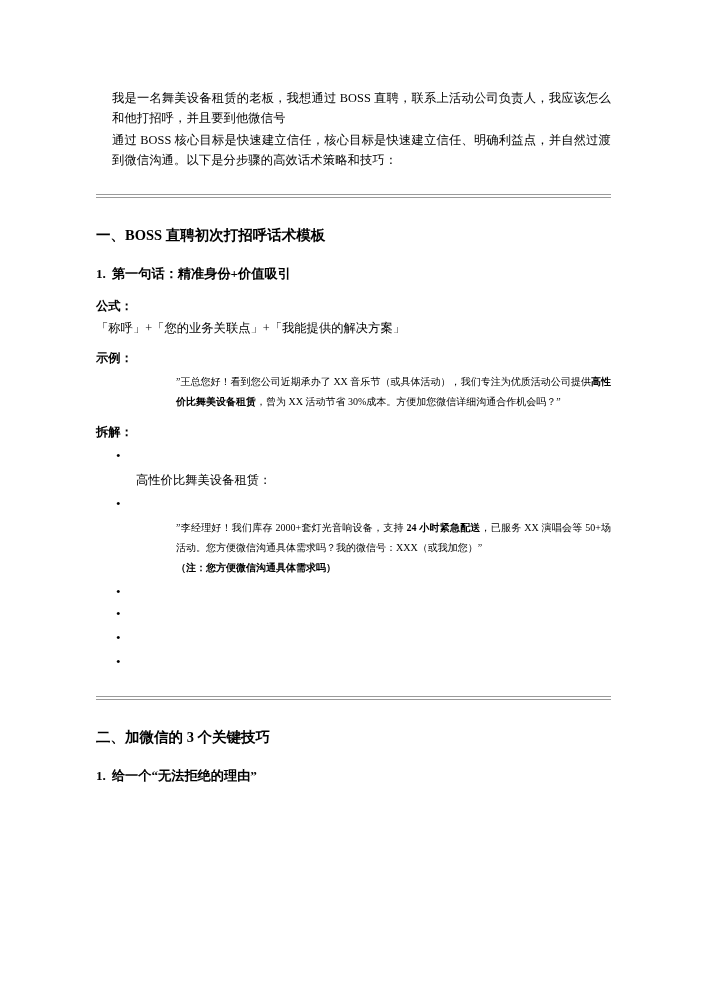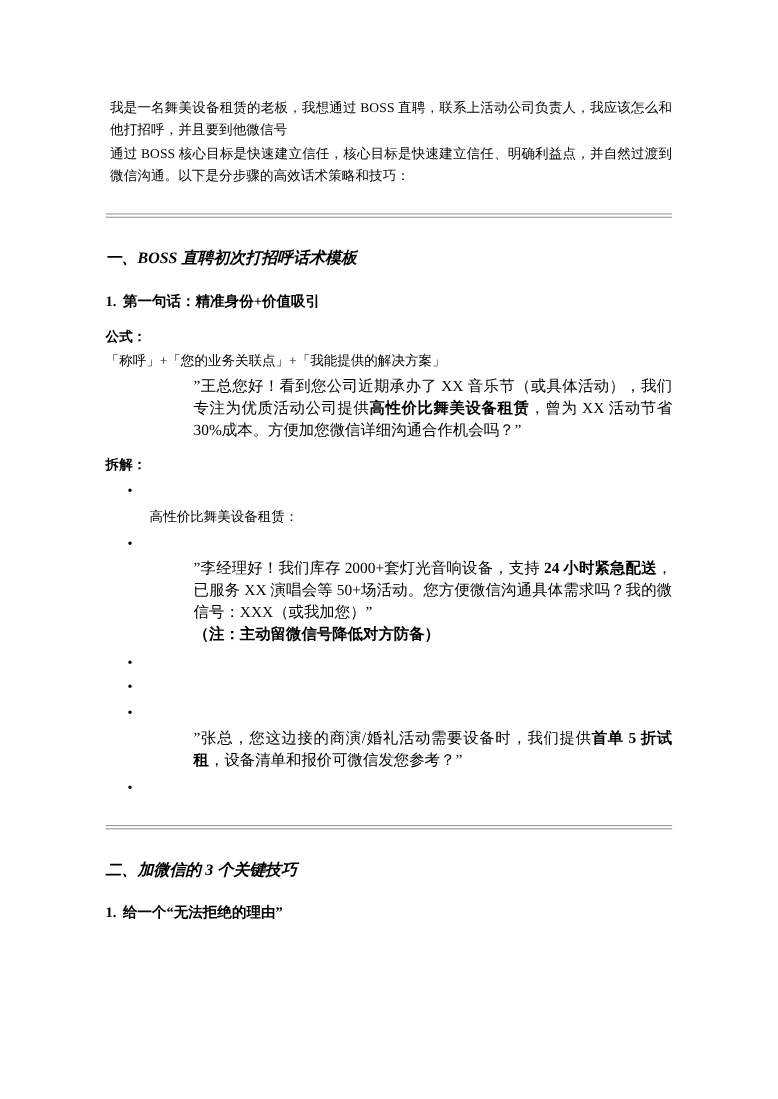--- a/index.html
+++ b/index.html
@@ -21,38 +21,37 @@
     width: 707px;
     height: 999px;
     background: #fff;
     box-sizing: border-box;
     padding: 88px 96px 40px 96px;
   }
   .para {
     font-size: 12.3px;
     line-height: 20px;
     text-align: justify;
-    margin: 0 0 2px 4px;
+    margin: 0 0 2px 16px;
     letter-spacing: 0.1px;
   }
 
   .hr-double {
     margin: 24px 0 22px 0;
     height: 4px;
     border-top: 1px solid #9a9a9a;
     border-bottom: 1px solid #9a9a9a;
     box-sizing: border-box;
   }
 
   h1.sec {
     font-size: 14.5px;
     font-weight: bold;
     margin: 26px 0 18px 0;
     line-height: 22px;
-    font-style: italic;
   }
   h2.sub {
     font-size: 13.2px;
     font-weight: bold;
     margin: 16px 0 12px 0;
     line-height: 20px;
   }
   h2.sub .num { margin-right: 6px; }
 
   .label {
@@ -64,21 +63,21 @@
   .formula {
     font-size: 12.3px;
     line-height: 20px;
     margin: 0 0 2px 0;
     font-family: Liberation Serif, serif;
   }
 
   .quote {
     margin: 4px 0 4px 0;
     padding-left: 80px;
-    font-size: 14px;
+    font-size: 10px;
     line-height: 20px;
     text-align: justify;
   }
   .quote .note {
     display: block;
     font-weight: bold;
   }
 
   ul.bul {
     list-style: none;
@@ -123,46 +122,46 @@
 
   <h1 class="sec">一、BOSS 直聘初次打招呼话术模板</h1>
 
   <h2 class="sub">
     <span class="num">1.</span><span>第一句话：精准身份+价值吸引</span>
   </h2>
 
   <div class="label">公式：</div>
   <div class="formula">「称呼」+「您的业务关联点」+「我能提供的解决方案」</div>
 
+  <div class="label">示例：</div>
   <div class="quote">”王总您好！看到您公司近期承办了 XX 音乐节（或具体活动），我们专注为优质活动公司提供<strong>高性价比舞美设备租赁</strong>，曾为 XX 活动节省 30%成本。方便加您微信详细沟通合作机会吗？”</div>
 
   <div class="label">拆解：</div>
 
 
   <ul class="bul">
     <li class="empty"></li>
   </ul>
   <div class="scene">高性价比舞美设备租赁：</div>
   <ul class="bul">
     <li class="empty"></li>
   </ul>
   <div class="quote">
     <span>”李经理好！我们库存 2000+套灯光音响设备，支持 <strong>24 小时紧急配送</strong>，已服务 XX 演唱会等 50+场活动。您方便微信沟通具体需求吗？我的微信号：XXX（或我加您）”</span>
-    <span class="note">（注：主动留微信号降低对方防备）</span>
+    <span class="note">（注：您方便微信沟通具体需求吗）</span>
   </div>
 
   <ul class="bul">
     <li class="empty"></li>
     <li class="empty"></li>
   </ul>
 
   <ul class="bul">
     <li class="empty"></li>
   </ul>
-  <div class="quote">”张总，您这边接的商演/婚礼活动需要设备时，我们提供<strong>首单 5 折试租</strong>，设备清单和报价可微信发您参考？”</div>
 
   <ul class="bul">
     <li class="empty"></li>
   </ul>
 
   <div class="hr-double"></div>
 
   <h1 class="sec">二、加微信的 3 个关键技巧</h1>
 
   <h2 class="sub">

